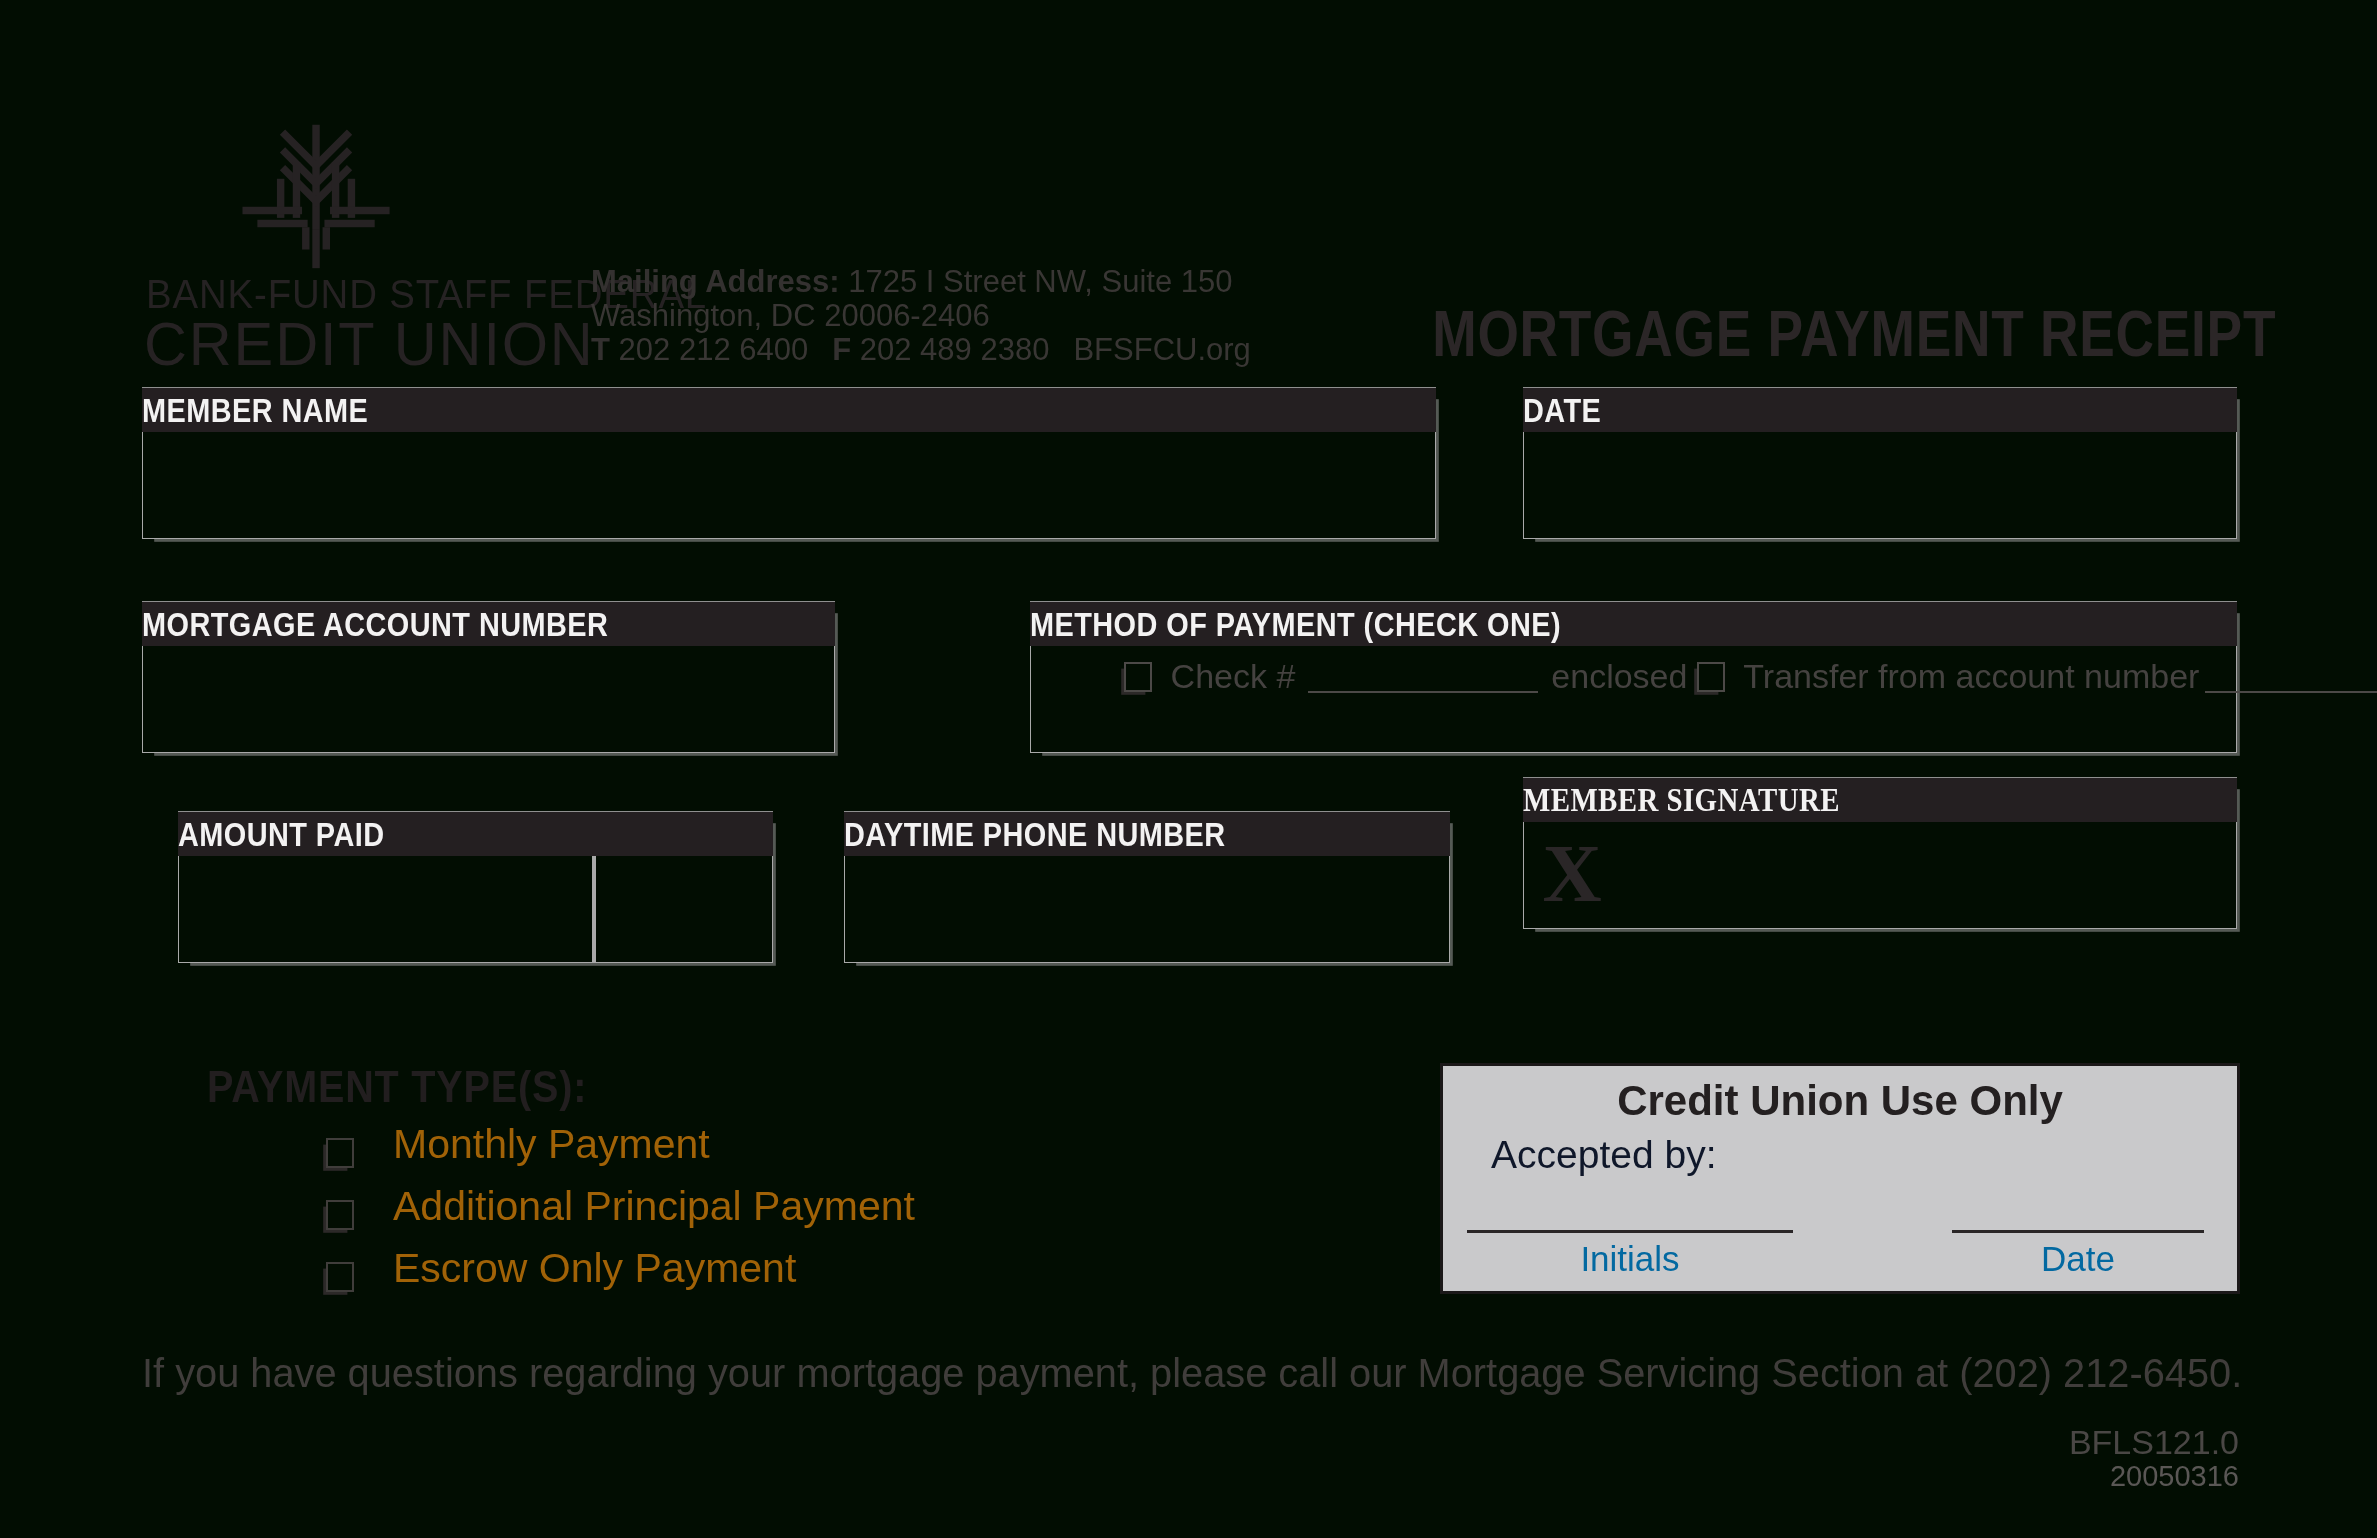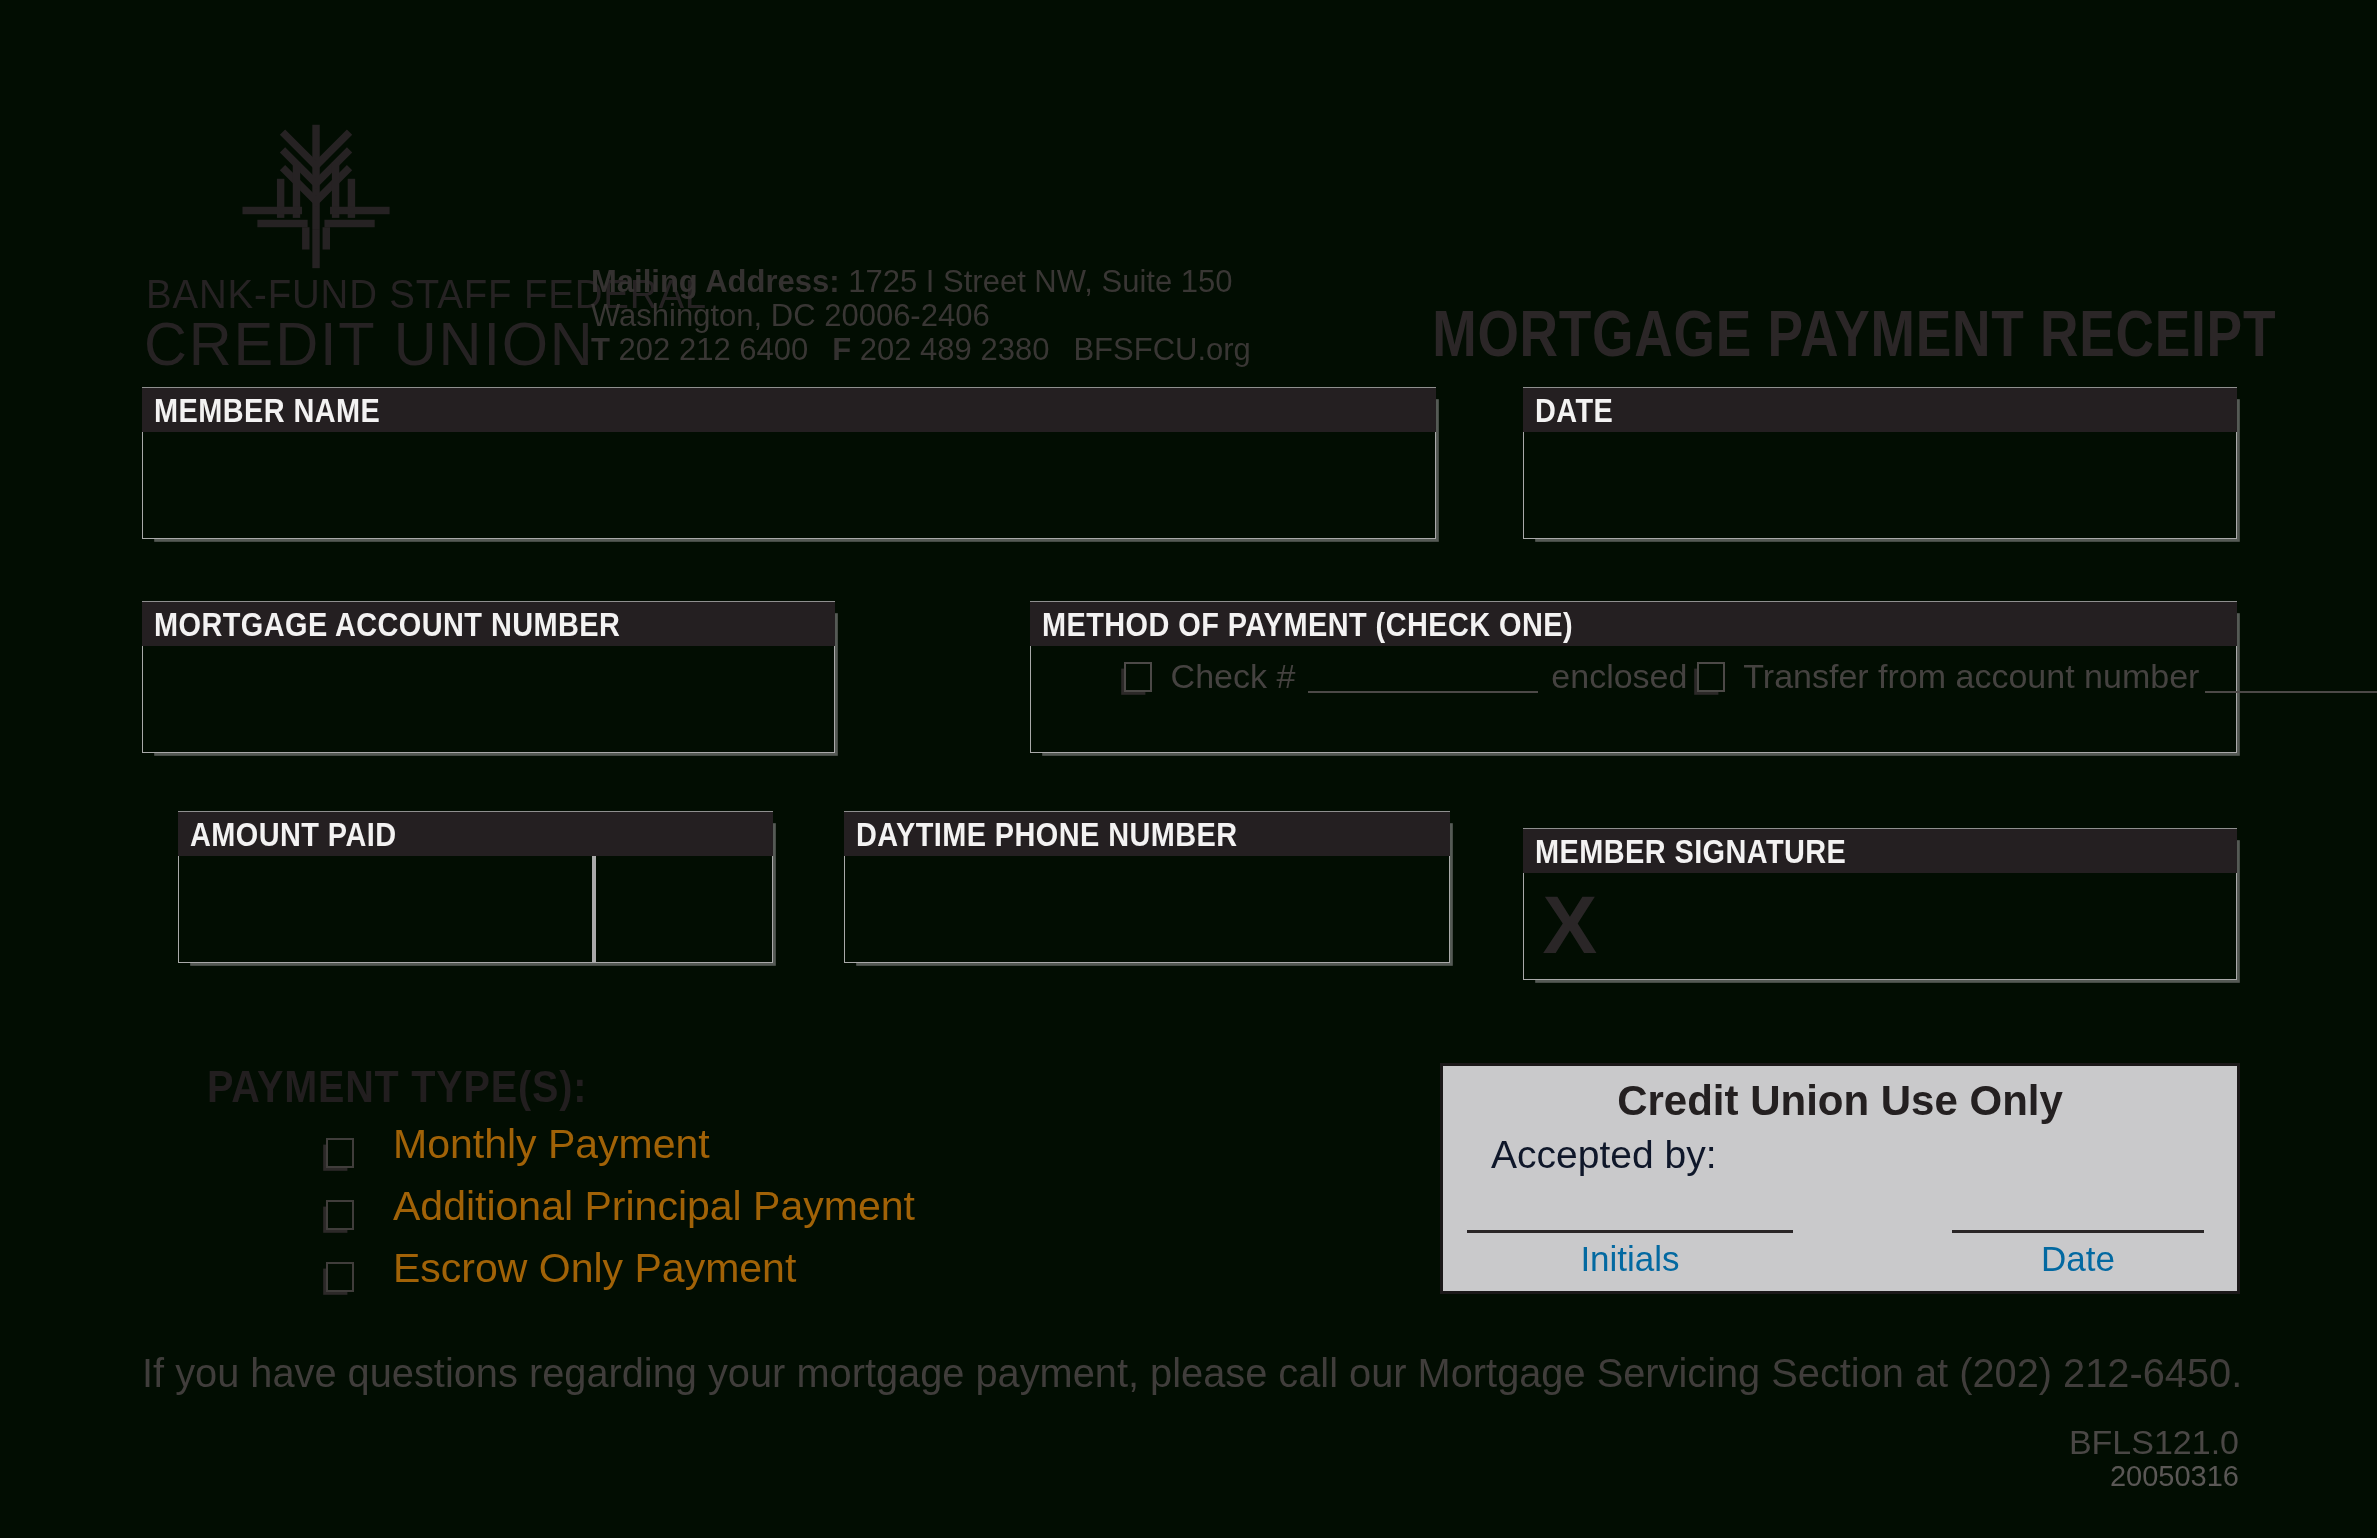--- a/index.html
+++ b/index.html
@@ -35,21 +35,21 @@
     position: absolute; right: 101px; top: 296px;
     font-size: 65px; font-weight: 700; color: #2b2627;
     letter-spacing: 0.9px; white-space: nowrap;
     transform: scaleX(0.82); transform-origin: right center;
   }
 
   
   .field { position: absolute; box-shadow: 7.5px 7.5px 0 -4.7px rgba(154,154,154,0.55); }
   .field .bar {
     height: 45px; background: #241f21; color: #f3f2f2;
-    display: flex; align-items: center; padding-left: 12px;
+    display: flex; align-items: center; 
     border-top: 1.9px solid #8f8f8f;
   }
   .field .bar .lbl {
     font-size: 34px; font-weight: 700; letter-spacing: 0.5px;
     display: inline-block; transform: scaleX(0.85); transform-origin: left center;
     white-space: nowrap;
   }
   .field .inp {
     position: relative; height: 107px;
     background: #020d02; border: 1.9px solid #a9a9a9; border-top: none;
@@ -199,21 +199,21 @@
     </div>
   </div>
 
   <div class="field" style="left:844px; top:811px; width:606px;">
     <div class="bar">
         <span class="lbl">DAYTIME PHONE NUMBER</span>
       </div>
     <div class="inp"><span></span></div>
   </div>
 
-  <div class="field" style="left:1523px; top:828px; width:714px;">
+  <div class="field" style="left:1523px; top:777px; width:714px;font-family:Liberation Serif, serif;">
     <div class="bar">
         <span class="lbl">MEMBER SIGNATURE</span>
       </div>
     <div class="inp">
       <span class="sig-x">X</span>
     </div>
   </div>
 
   <div class="pt-heading">PAYMENT TYPE(S):</div>
 

